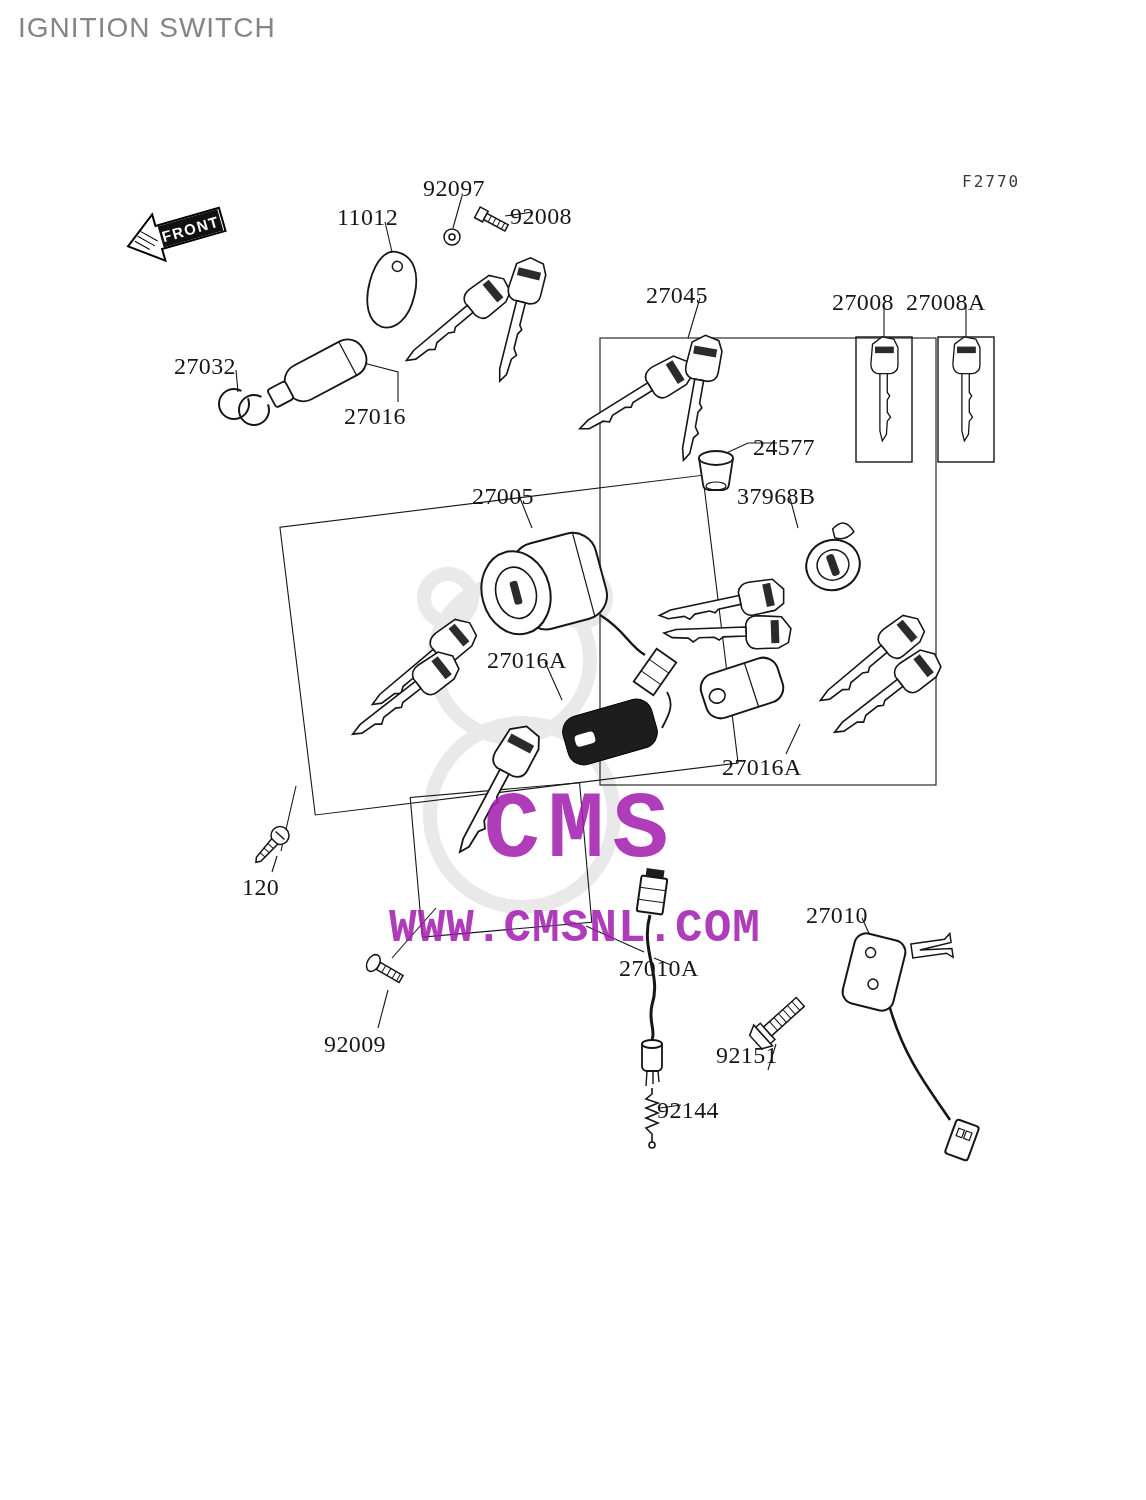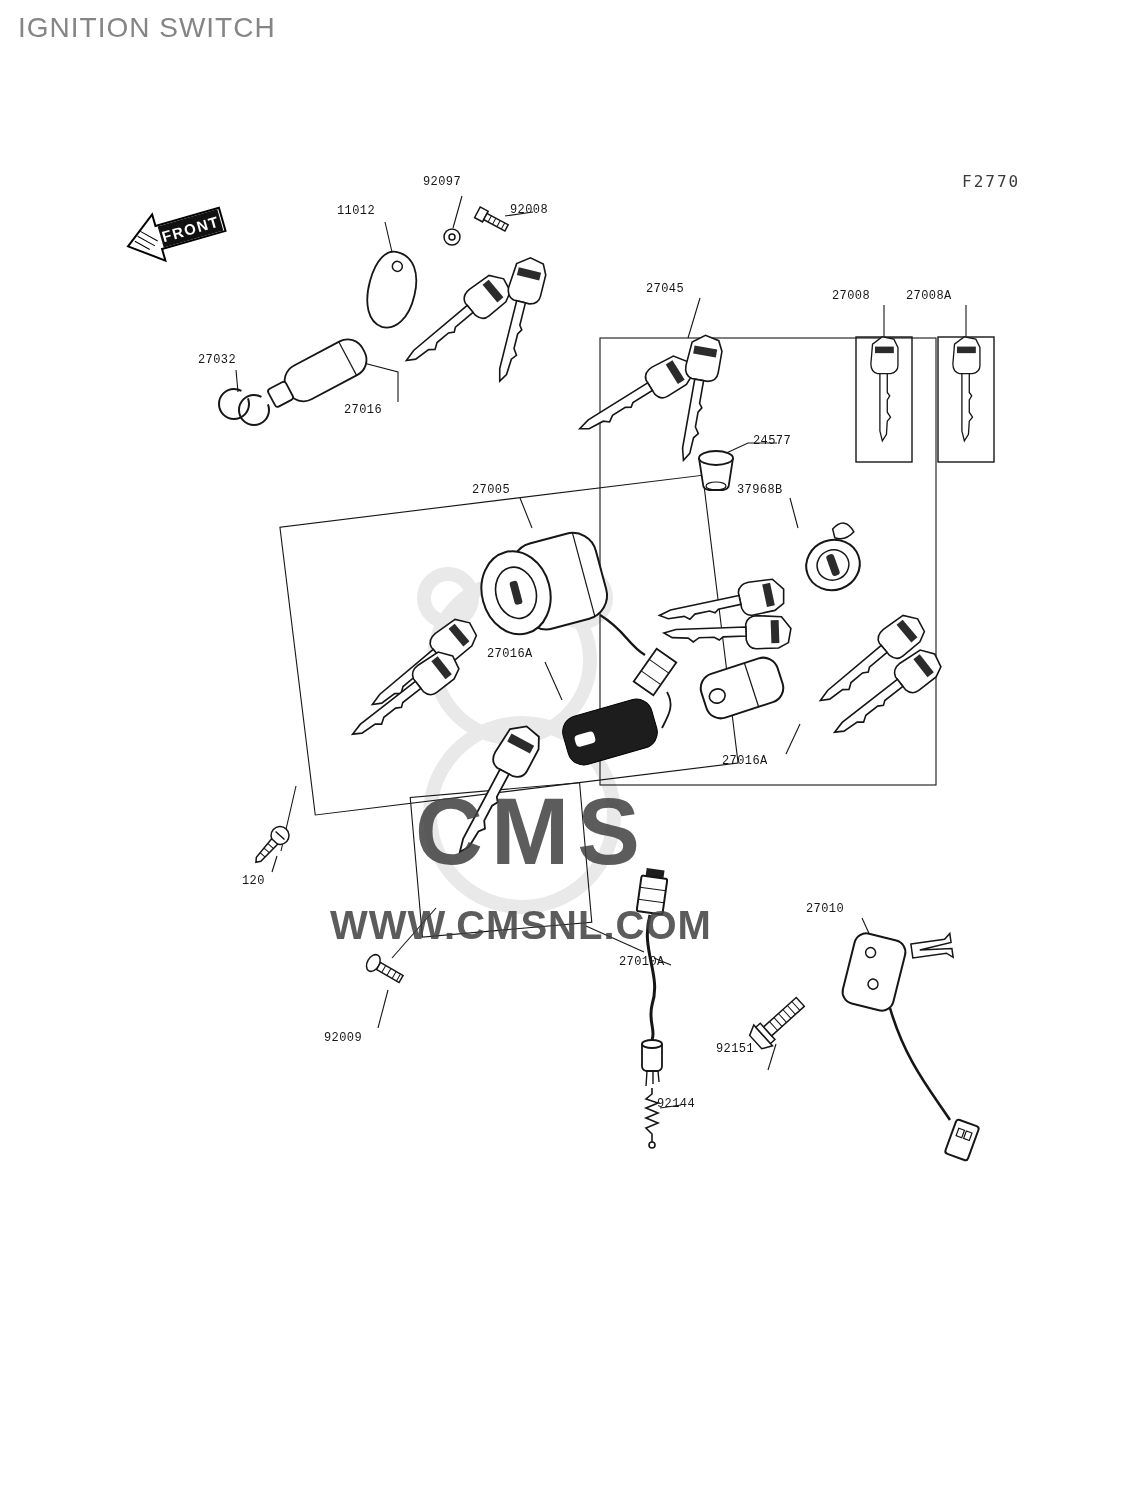--- a/index.html
+++ b/index.html
@@ -2,27 +2,27 @@
 <html><head>
 <meta charset="utf-8">
 <style>
   html,body{margin:0;padding:0;background:#fff;}
   .screen{position:relative;width:1146px;height:1284px;background:#fff;overflow:hidden;
           font-family:"Liberation Sans",sans-serif;}
   .page-title{position:absolute;left:18px;top:12px;font-size:28px;color:#858585;
               letter-spacing:1px;font-family:"Liberation Sans",sans-serif;}
   .fig-code{position:absolute;left:962px;top:172px;font-size:16px;color:#3a3a3a;
             font-family:"DejaVu Sans Mono",monospace;letter-spacing:2px;}
-  .plabel{position:absolute;font-family:Liberation Mono, monospace;font-size:12px;
+  .plabel{position:absolute;font-family:Liberation Serif, serif;font-size:24px;
           color:#161616;letter-spacing:.4px;white-space:nowrap;cursor:pointer;}
   .diagram-svg{position:absolute;left:0;top:0;width:1146px;height:1500px;}
-  .wm{position:absolute;color:#404040;font-weight:bold;
-      font-family:Liberation Sans, sans-serif;pointer-events:none;opacity:.85;}
+  .wm{position:absolute;text-align:center;color:#a21caf;font-weight:bold;
+      font-family:Liberation Mono, monospace;pointer-events:none;opacity:.85;}
   .wm-cms{left:415px;top:778px;width:330px;font-size:94px;letter-spacing:8px;}
-  .wm-url{left:330px;top:903px;width:490px;font-size:40px;letter-spacing:1px;}
+  .wm-url{left:330px;top:903px;width:490px;font-size:46px;letter-spacing:1px;}
   .footer-banner{position:absolute;left:0;top:1438px;width:100%;text-align:center;
       font-family:"Liberation Serif",serif;font-size:37px;color:#cc0000;cursor:pointer;}
 </style>
 </head>
 <body>
 
 <div class="screen">
 
   <div class="page-title">IGNITION SWITCH</div>
   <div class="fig-code">F2770</div>
@@ -220,21 +220,21 @@
       <text x="13" y="6" font-size="15" font-weight="bold" fill="#fff" text-anchor="middle" letter-spacing="1.5" font-family="Liberation Sans, sans-serif">FRONT</text>
     </g>
   </svg>
 
   <div class="plabel" style="left:423px;top:175px">92097</div>
   <div class="plabel" style="left:337px;top:204px">11012</div>
   <div class="plabel" style="left:510px;top:203px">92008</div>
   <div class="plabel" style="left:646px;top:282px">27045</div>
   <div class="plabel" style="left:832px;top:289px">27008</div>
   <div class="plabel" style="left:906px;top:289px">27008A</div>
-  <div class="plabel" style="left:198px;top:353px">27032</div>
+  <div class="plabel" style="left:174px;top:353px">27032</div>
   <div class="plabel" style="left:344px;top:403px">27016</div>
   <div class="plabel" style="left:753px;top:434px">24577</div>
   <div class="plabel" style="left:472px;top:483px">27005</div>
   <div class="plabel" style="left:737px;top:483px">37968B</div>
   <div class="plabel" style="left:487px;top:647px">27016A</div>
   <div class="plabel" style="left:722px;top:754px">27016A</div>
   <div class="plabel" style="left:242px;top:874px">120</div>
   <div class="plabel" style="left:806px;top:902px">27010</div>
   <div class="plabel" style="left:619px;top:955px">27010A</div>
   <div class="plabel" style="left:324px;top:1031px">92009</div>

